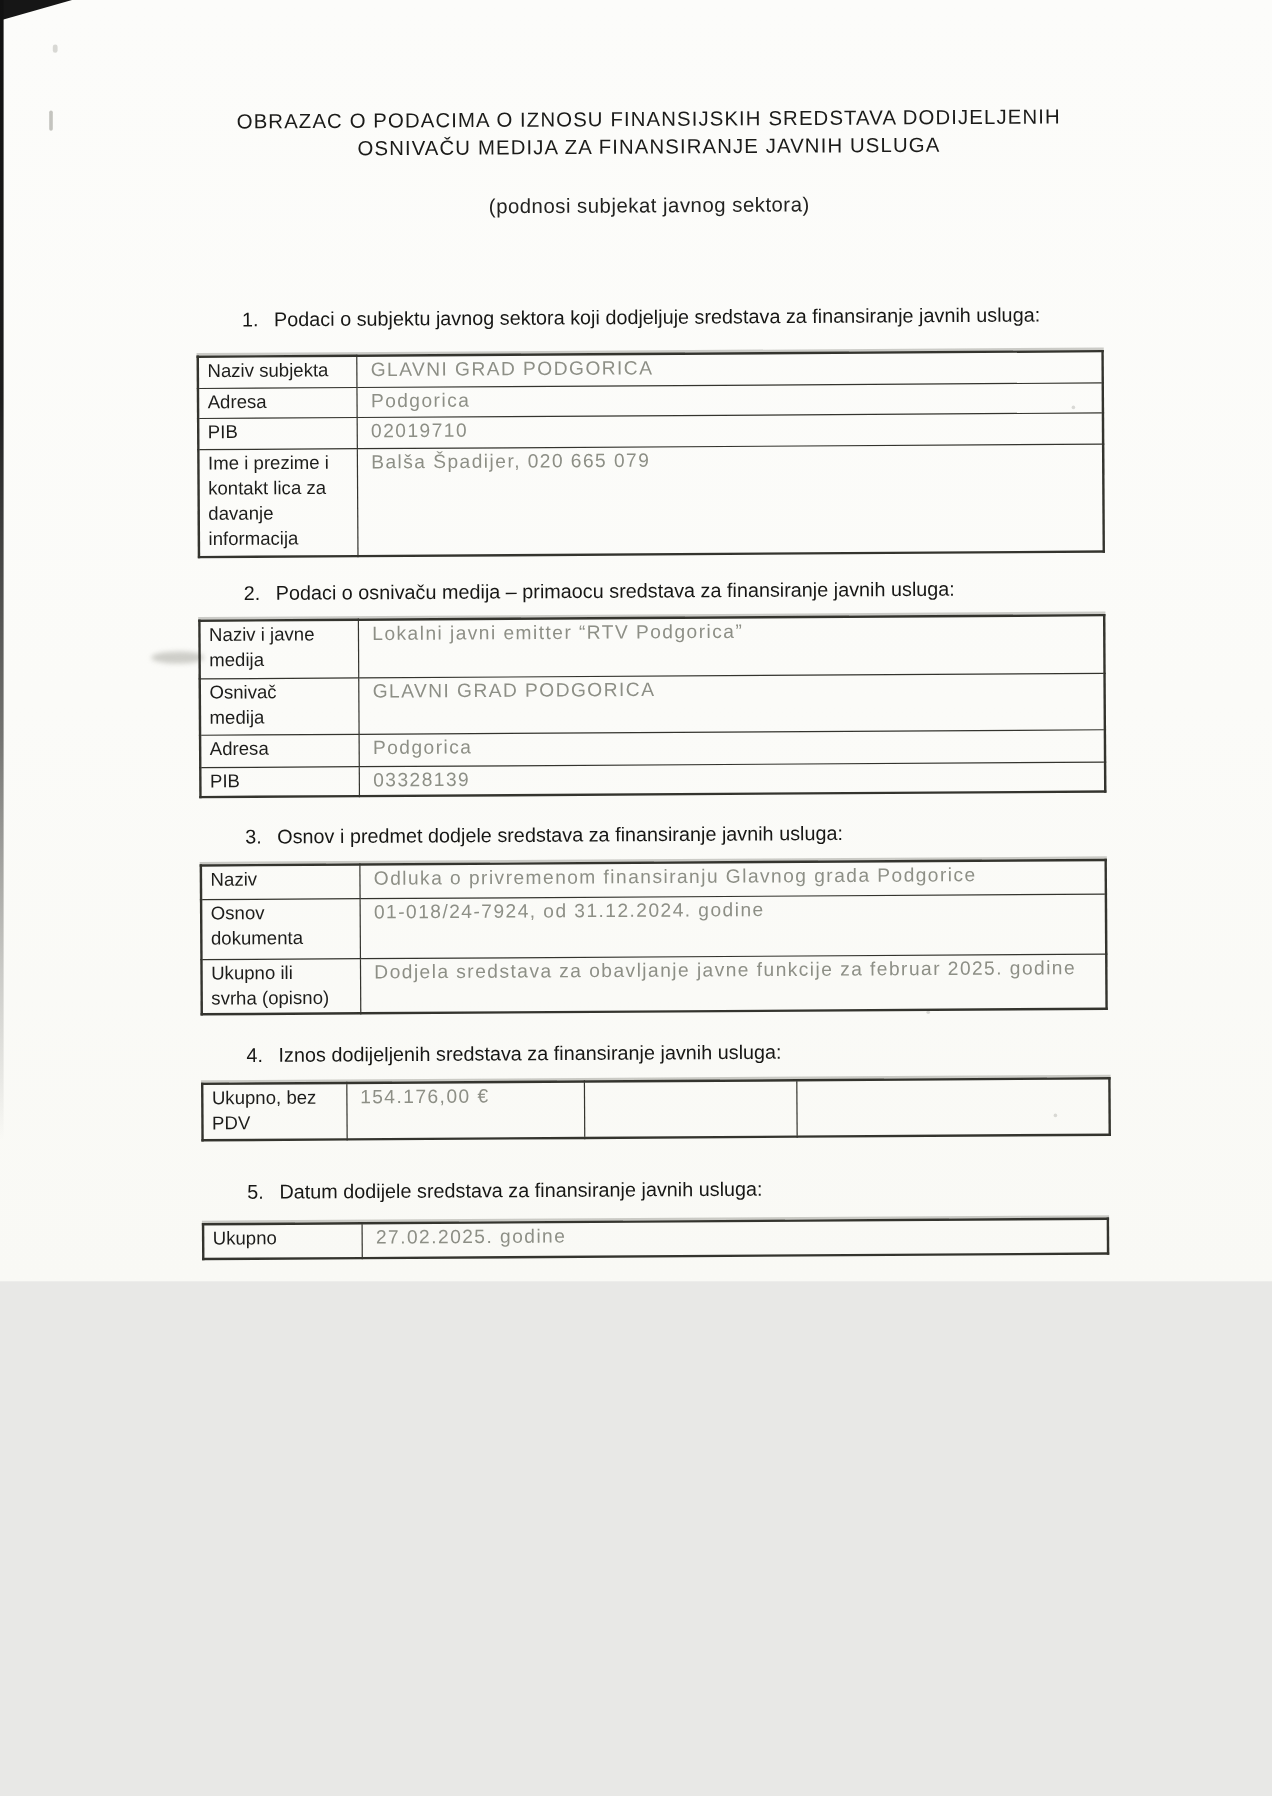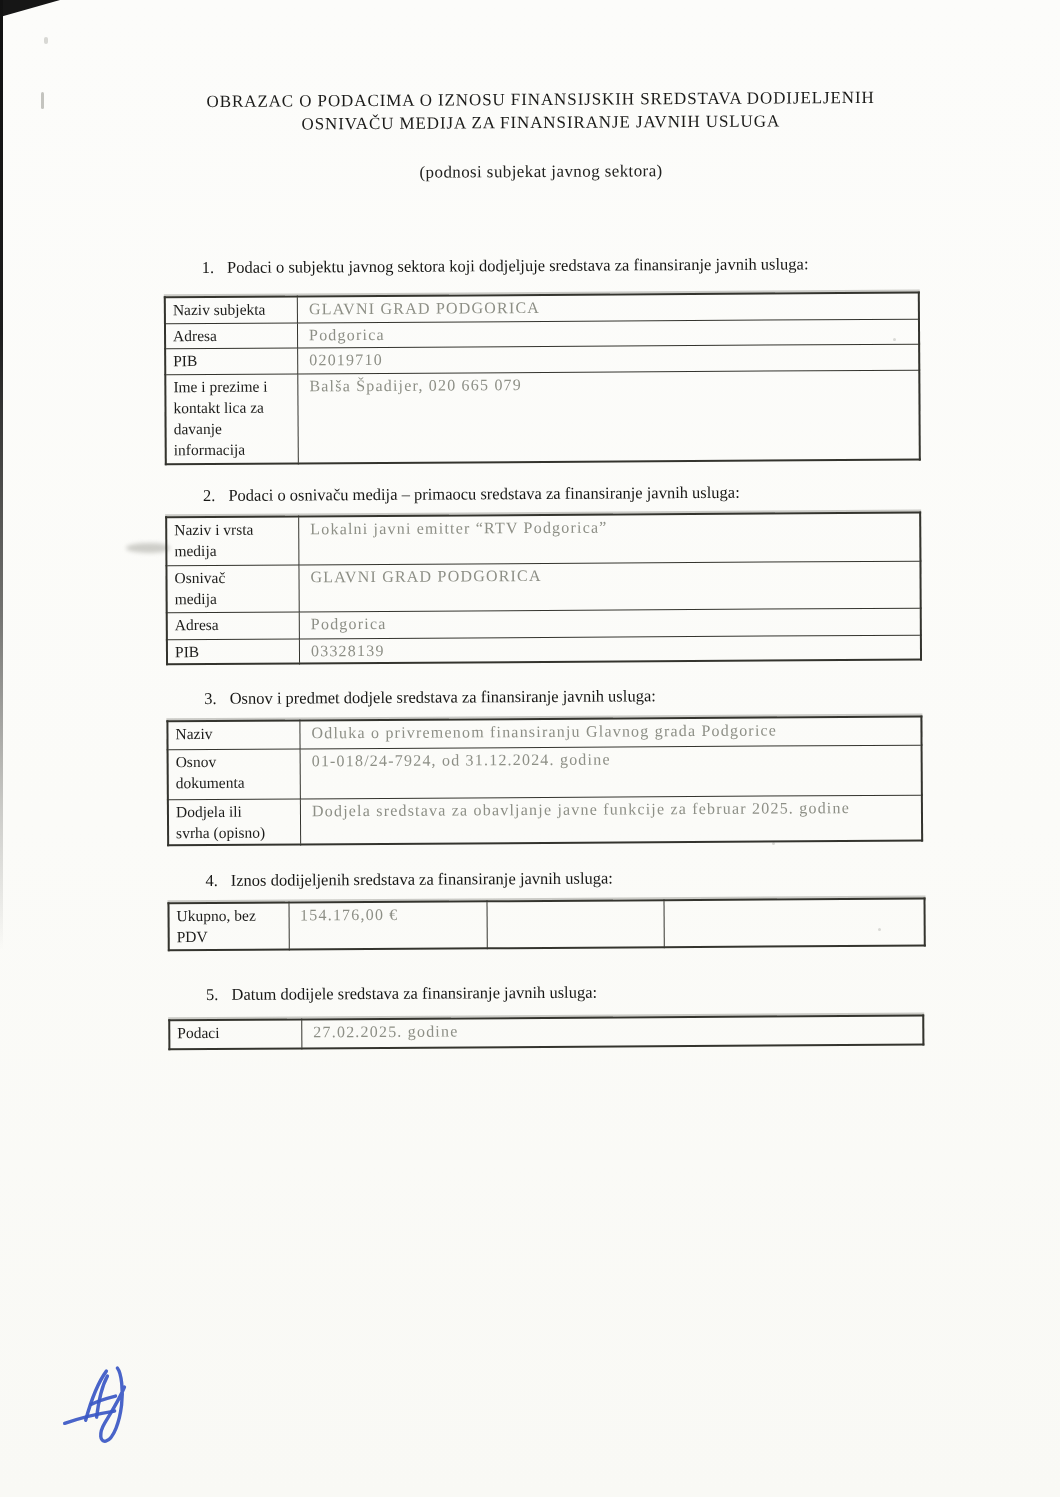--- a/index.html
+++ b/index.html
@@ -1,22 +1,22 @@
 <!DOCTYPE html>
 <html><head>
 <meta charset="utf-8">
 <style>
   html,body{margin:0;padding:0;background:#e8e8e6;}
   .page{
     position:relative;
-    width:1060px;height:1497px;
+    width:1060px;height:1068px;
     margin:0 auto;
     background:linear-gradient(180deg,#fcfcfa 0%,#fbfbf8 55%,#f9f9f5 100%);
     overflow:hidden;
-    font-family:Liberation Serif, serif;
+    font-family:Liberation Sans, sans-serif;
     color:#1e1e1c;
   }
   
   .scan-corner{
     position:absolute;left:0;top:0;width:0;height:0;
     border-top:17px solid #161616;border-right:60px solid transparent;
   }
   .scan-edge{
     position:absolute;left:0;top:0;width:3px;height:950px;
     background:linear-gradient(180deg,#111 0%,#1d1d1d 35%,rgba(45,45,42,.65) 65%,rgba(90,90,85,.3) 85%,transparent 100%);
@@ -120,21 +120,21 @@
       </tr>
     </tbody>
       </table>
 
     <div class="heading h2">
       <span class="num">2.</span><span>Podaci o osnivaču medija – primaocu sredstava za finansiranje javnih usluga:</span>
     </div>
     <table class="t t2">
       <tbody>
           <tr class="rh45">
-        <td class="lbl">Naziv i vrsta
+        <td class="lbl">Naziv i javne
 medija</td>
         <td class="val">Lokalni javni emitter “RTV Podgorica”</td>
       </tr>
       <tr class="rh44">
         <td class="lbl">Osnivač
 medija</td>
         <td class="val">GLAVNI GRAD PODGORICA</td>
       </tr>
       <tr class="rh24">
         <td class="lbl">Adresa</td>
@@ -155,21 +155,21 @@
           <tr class="rh25">
         <td class="lbl">Naziv</td>
         <td class="val">Odluka o privremenom finansiranju Glavnog grada Podgorice</td>
       </tr>
       <tr class="rh47">
         <td class="lbl">Osnov
 dokumenta</td>
         <td class="val">01-018/24-7924, od 31.12.2024. godine</td>
       </tr>
       <tr class="rh42">
-        <td class="lbl">Dodjela ili
+        <td class="lbl">Ukupno ili
 svrha (opisno)</td>
         <td class="val">Dodjela sredstava za obavljanje javne funkcije za februar 2025. godine</td>
       </tr>
     </tbody>
       </table>
 
     <div class="heading h4">
       <span class="num">4.</span><span>Iznos dodijeljenih sredstava za finansiranje javnih usluga:</span>
     </div>
     <table class="t t4">
@@ -189,21 +189,21 @@
       </tr>
     </tbody>
       </table>
 
     <div class="heading h5">
       <span class="num">5.</span><span>Datum dodijele sredstava za finansiranje javnih usluga:</span>
     </div>
     <table class="t t5">
       <tbody>
           <tr class="rh25">
-        <td class="lbl">Podaci</td>
+        <td class="lbl">Ukupno</td>
         <td class="val">27.02.2025. godine</td>
       </tr>
     </tbody>
       </table>
 
     <svg class="signature" viewBox="0 0 100 100" xmlns="http://www.w3.org/2000/svg">
       <path d="M4,66 C18,61 34,57 54,54"></path>
       <path d="M25,63 C30,45 37,26 46,14"></path>
       <path d="M36,60 C38,44 42,28 47,19"></path>
       <path d="M31,47 C39,43 47,41 55,39"></path>

